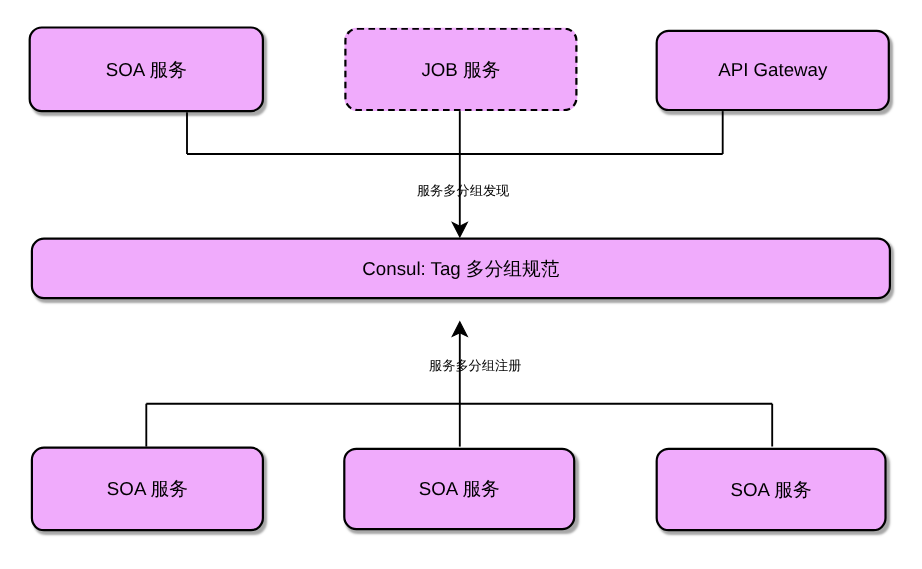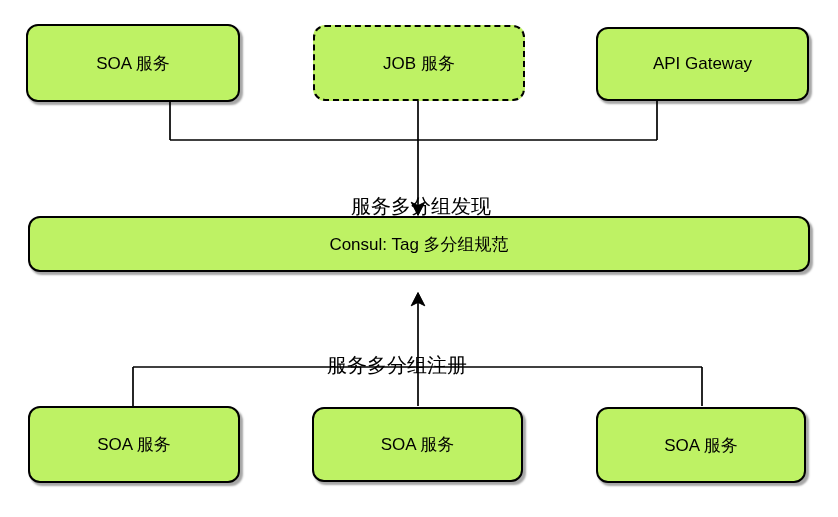--- a/index.html
+++ b/index.html
@@ -18,45 +18,44 @@
   .wires {
     position: absolute;
     left: 0;
     top: 0;
     width: 838px;
     height: 517px;
   }
   .node {
     position: absolute;
     box-sizing: border-box;
-    background: #bef264;
+    background: #f0abfc;
     border: 2px solid #000000;
     border-radius: 12px;
     display: flex;
     align-items: center;
     justify-content: center;
     box-shadow: 2.5px 3px 2px rgba(0,0,0,0.35);
   }
   .node.dashed {
     border-style: dashed;
     box-shadow: none;
   }
   .node-label {
     font-size: 17px;
     color: #000000;
     white-space: nowrap;
     text-align: center;
   }
   .edge-label {
     position: absolute;
     transform: translate(-50%, -50%);
-    font-size: 20px;
+    font-size: 12px;
     color: #000000;
     white-space: nowrap;
-    margin-top: 32px;
   }
 </style>
 </head>
 <body>
 
 <div class="canvas">
 
   <svg class="wires" viewBox="0 0 838 517" xmlns="http://www.w3.org/2000/svg">
 
     <path d="M170,102 L170,140" fill="none" stroke="#000000" stroke-width="1.7"></path>
@@ -66,21 +65,21 @@
     <path d="M418,215.5 L411.2,202.2 L418,205.6 L424.8,202.2 Z" fill="#000000" stroke="#000000" stroke-width="1"></path>
 
     <path d="M418,406 L418,302" fill="none" stroke="#000000" stroke-width="1.7"></path>
     <path d="M418,292.5 L424.8,305.8 L418,302.4 L411.2,305.8 Z" fill="#000000" stroke="#000000" stroke-width="1"></path>
     <path d="M133,406 L133,367" fill="none" stroke="#000000" stroke-width="1.7"></path>
     <path d="M702,406 L702,367" fill="none" stroke="#000000" stroke-width="1.7"></path>
     <path d="M133,367 L702,367" fill="none" stroke="#000000" stroke-width="1.7"></path>
   </svg>
 
   <div class="edge-label" style="left:421px; top:174px;">服务多分组发现</div>
-  <div class="edge-label" style="left:397px; top:333px;">服务多分组注册</div>
+  <div class="edge-label" style="left:432px; top:333px;">服务多分组注册</div>
 
   <div class="node" style="left:26px; top:24px; width:214px; height:78px;">
     <span class="node-label">SOA 服务</span>
   </div>
 
   <div class="node dashed" style="left:313px; top:25px; width:212px; height:76px;">
     <span class="node-label">JOB 服务</span>
   </div>
 
   <div class="node" style="left:596px; top:27px; width:213px; height:74px;">

